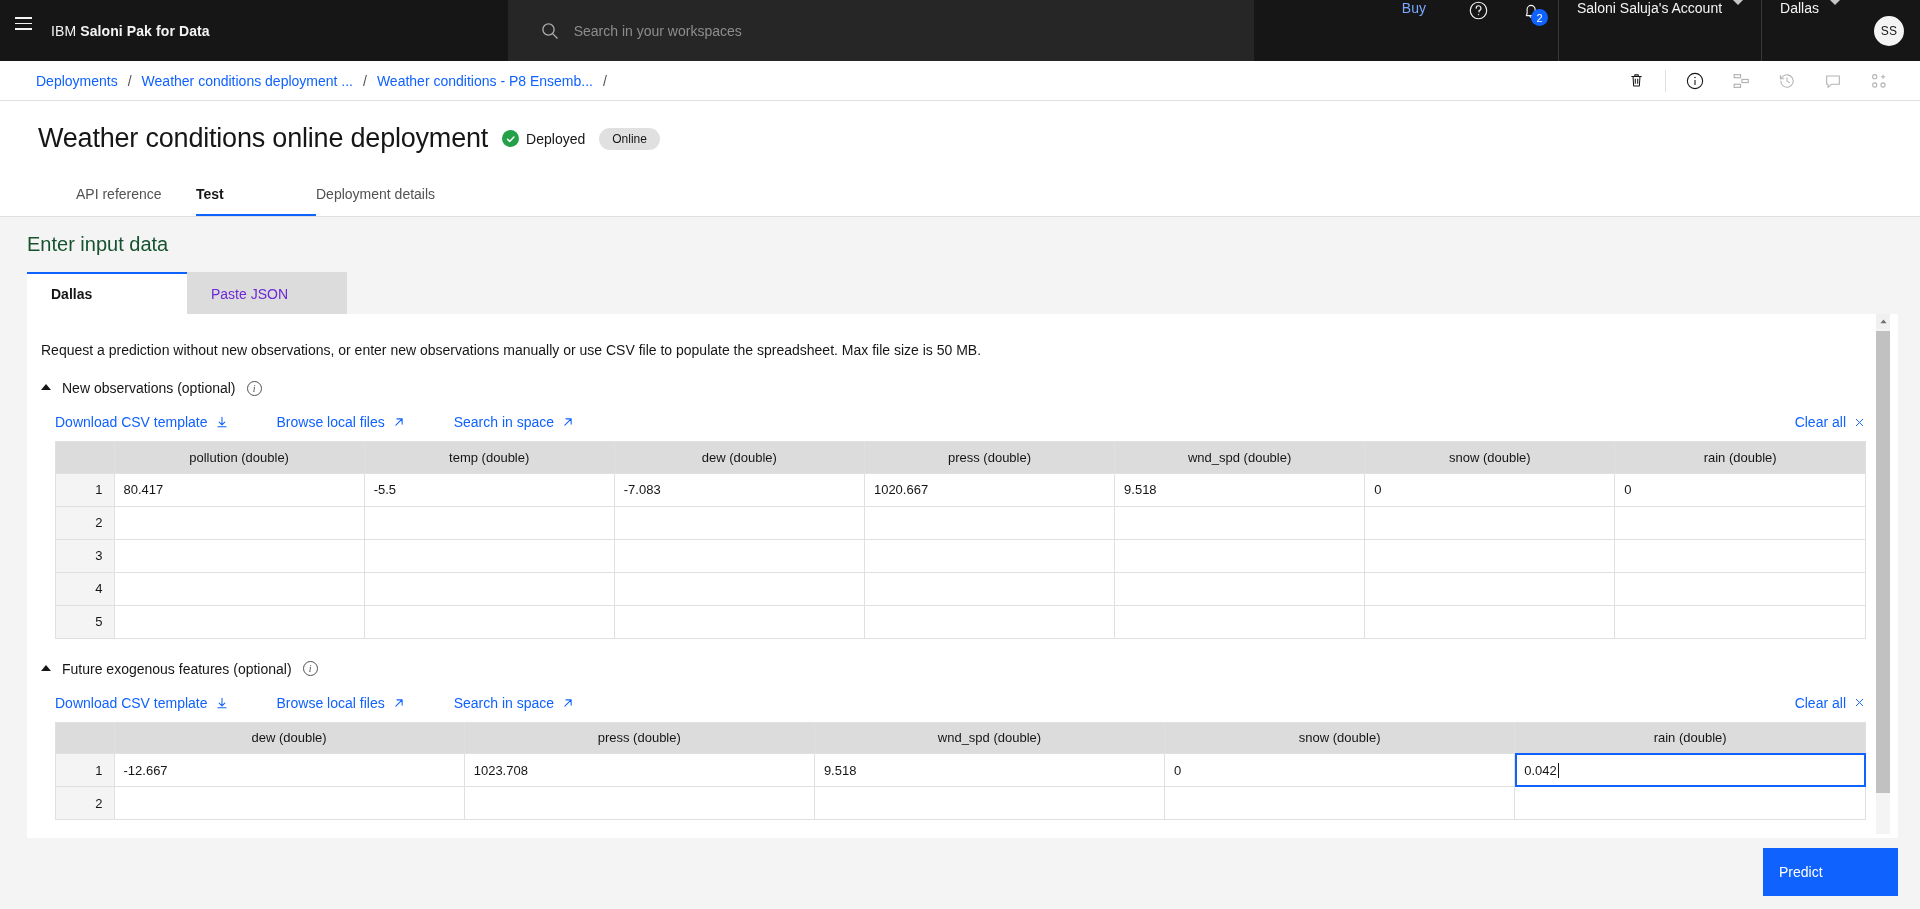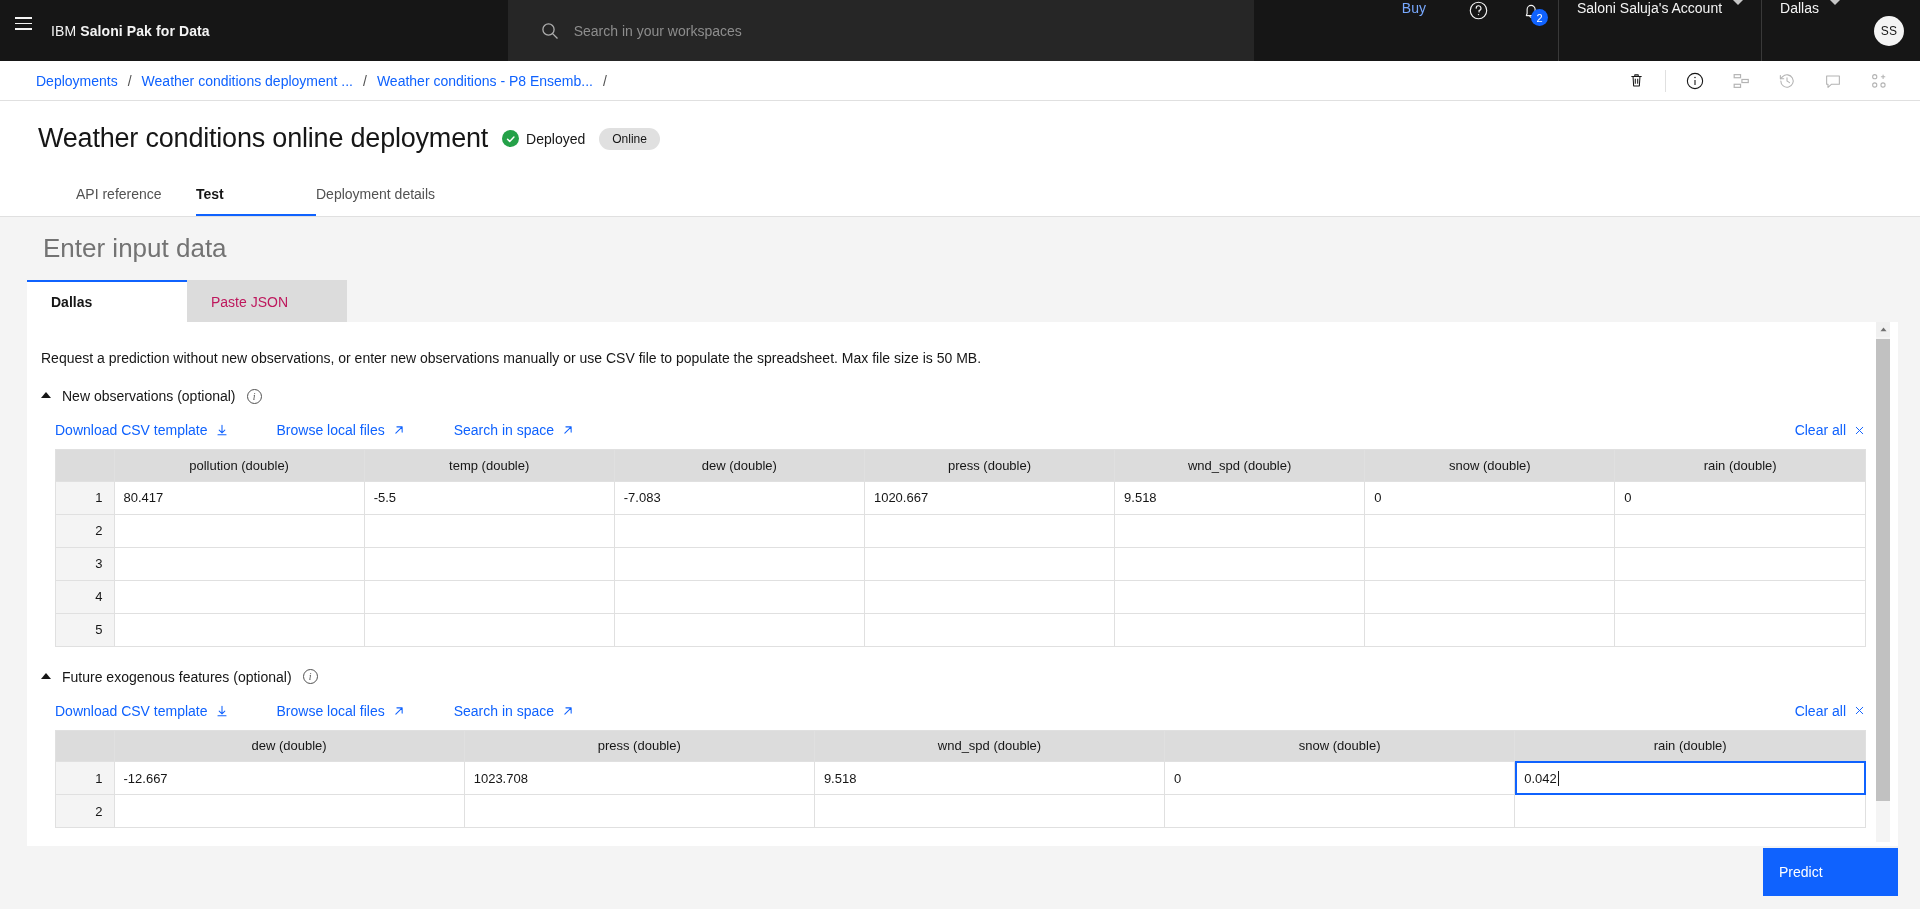--- a/index.html
+++ b/index.html
@@ -121,31 +121,31 @@
     font-size: 14px; color: #525252; cursor: pointer;
     border-bottom: 2px solid transparent;
     min-width: 120px;
   }
   .tab.wide { min-width: 150px; }
   .tab.active { color: #161616; font-weight: 600; border-bottom-color: #0f62fe; }
   .tabs-underline { height: 1px; background: #e0e0e0; }
 
   
   .content { background: #f4f4f4; padding: 16px 0 0 0; position: relative; height: 679px; }
-  .section-title { font-size: 26px; color: #737373; font-weight: 400; padding-left: 43px; margin-bottom: 16px; }
+  .section-title { font-size: 20px; color: #14532d; font-weight: 400; padding-left: 27px; margin-bottom: 16px; }
 
   .subtabs { display: flex; padding-left: 27px; }
   .subtab {
     width: 160px; height: 42px;
     display: flex; align-items: center;
     padding-left: 24px;
     font-size: 14px; cursor: pointer;
   }
   .subtab.active { background: #fff; color: #161616; font-weight: 600; border-top: 2px solid #0f62fe; }
-  .subtab.inactive { background: #dcdcdc; color: #be185d; border-top: 2px solid transparent; }
+  .subtab.inactive { background: #dcdcdc; color: #6d28d9; border-top: 2px solid transparent; }
 
   .panel {
     background: #fff;
     margin: 0 22px 0 27px;
     padding: 28px 0 0 0;
     height: 524px;
     position: relative;
   }
   .panel-desc { font-size: 14px; color: #161616; padding-left: 14px; }
 

